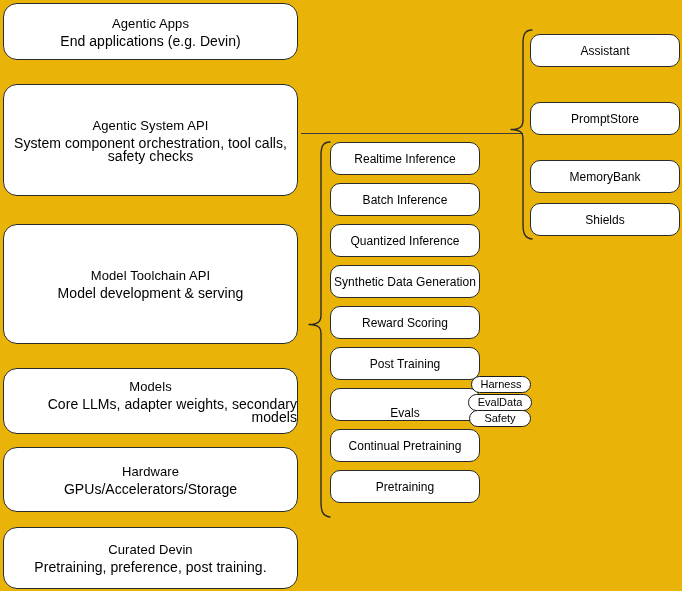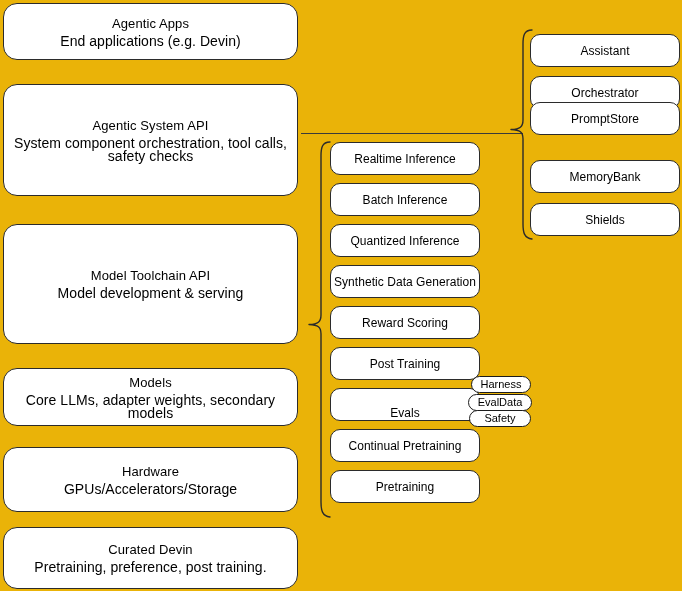--- a/index.html
+++ b/index.html
@@ -115,21 +115,21 @@
   <div class="box layer" style="top:84px; height:112px;">
     <div class="title">Agentic System API</div>
     <div class="subtitle">System component orchestration, tool calls, safety checks</div>
   </div>
 
   <div class="box layer" style="top:224px; height:120px;">
     <div class="title">Model Toolchain API</div>
     <div class="subtitle">Model development &amp; serving</div>
   </div>
 
-  <div class="box layer" style="top:368px; height:58px;">
+  <div class="box layer" style="top:368px; height:66px;text-align:right;">
     <div class="title">Models</div>
     <div class="subtitle">Core LLMs, adapter weights, secondary models</div>
   </div>
 
   <div class="box layer" style="top:447px; height:65px;">
     <div class="title">Hardware</div>
     <div class="subtitle">GPUs/Accelerators/Storage</div>
   </div>
 
   <div class="box layer" style="top:527px; height:62px;">
@@ -181,23 +181,20 @@
     <div class="label">Continual Pretraining</div>
   </div>
 
   <div class="pill" style="left:471px; top:376px; width:60px;">Harness</div>
   <div class="pill" style="left:468px; top:394px; width:64px;">EvalData</div>
   <div class="pill" style="left:469px; top:410px; width:62px;">Safety</div>
 
   <div class="box node right" style="top:34px;">
     <div class="label">Assistant</div>
   </div>
-  <div class="box node right" style="top:76px;">
-    <div class="label">Orchestrator</div>
-  </div>
   <div class="box node right" style="top:102px;">
     <div class="label">PromptStore</div>
   </div>
   <div class="box node right" style="top:160px;">
     <div class="label">MemoryBank</div>
   </div>
   <div class="box node right" style="top:203px;">
     <div class="label">Shields</div>
   </div>
 

